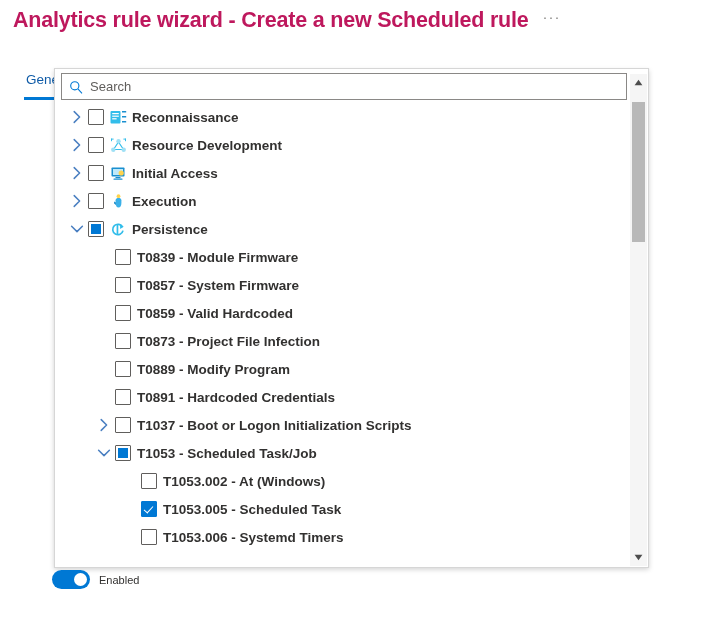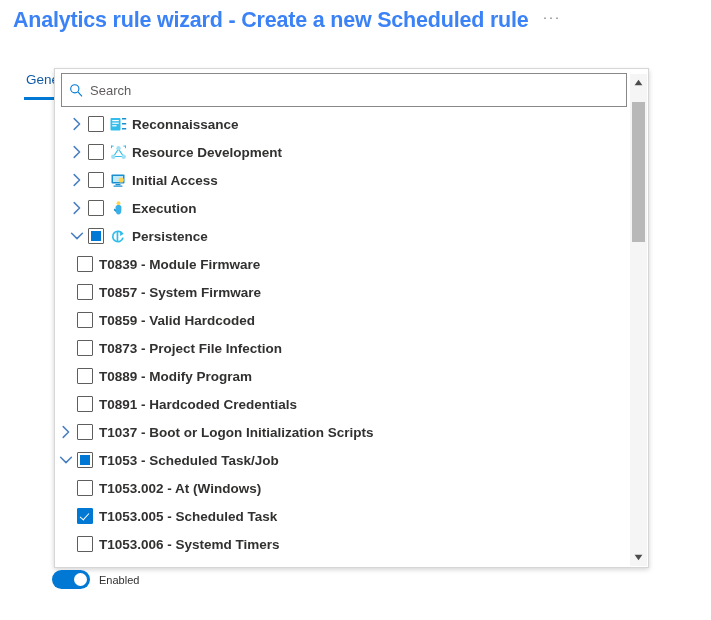--- a/index.html
+++ b/index.html
@@ -21,21 +21,21 @@
     position: absolute;
     left: 13px;
     top: 8px;
     display: flex;
     align-items: center;
     gap: 14px;
   }
   #page-title {
     font-size: 21.5px;
     font-weight: bold;
-    color: #3b82f6;
+    color: #be185d;
     letter-spacing: -0.2px;
     white-space: nowrap;
   }
   #title-more-icon {
     font-size: 15px;
     color: #8a8886;
     letter-spacing: 1px;
     line-height: 10px;
     padding-bottom: 8px;
   }
@@ -105,21 +105,21 @@
     border: 1px solid #d6d6d6;
     box-shadow: 0 1.6px 5px rgba(0,0,0,.18), 0 0.3px 0.9px rgba(0,0,0,.12);
     box-sizing: border-box;
     display: flex;
     flex-direction: column;
   }
 
   
   #search-row {
     position: relative;
-    height: 34px;
+    height: 27px;
     flex: 0 0 auto;
     margin: 4px 21px 3px 6px;
   }
   #search-box {
     position: absolute;
     inset: 0;
     border: 1px solid #8a8886;
     background: #fff;
     box-sizing: border-box;
     display: flex;
@@ -227,22 +227,22 @@
     display: flex;
     align-items: center;
     justify-content: flex-start;
   }
   .tac-icon svg { display: block; }
 
   .row-label { flex: 0 0 auto; font-weight: bold; }
 
   
   .lvl-0 { padding-left: 11px; }
-  .lvl-1 { }
-  .lvl-2 { }
+  .lvl-1 { padding-left: 38px; }
+  .lvl-2 { padding-left: 64px; }
 
   
   #scrollbar {
     position: absolute;
     right: 1px;
     top: 5px;
     bottom: 1px;
     width: 17px;
     background: #f5f5f5;
     display: flex;

